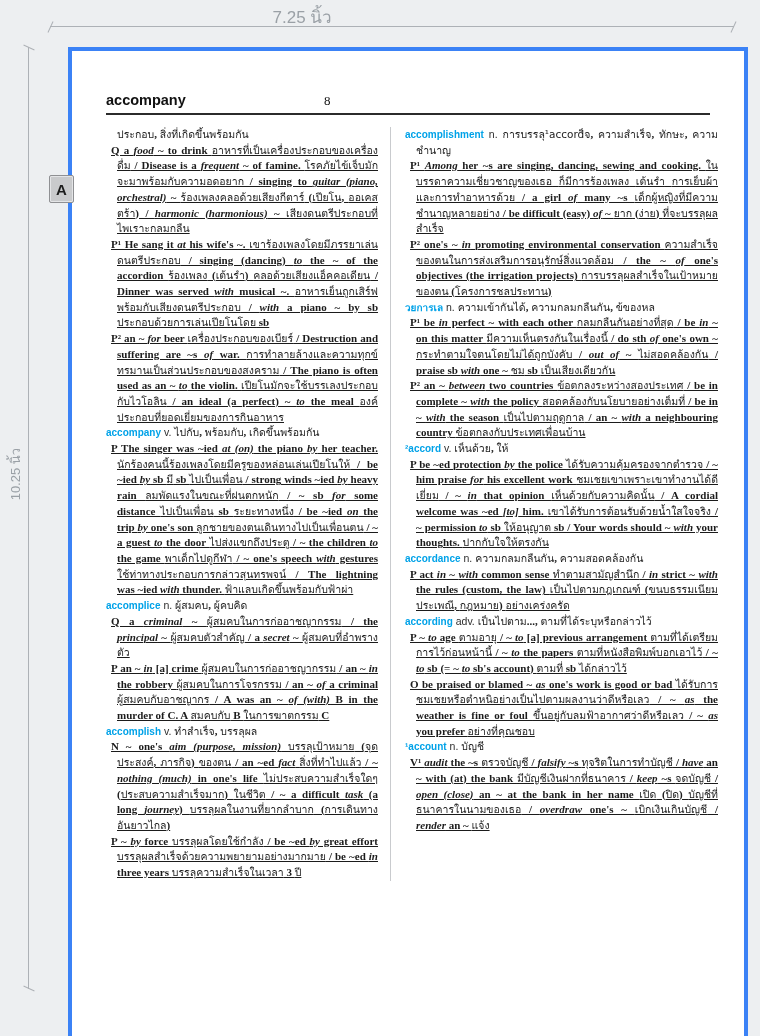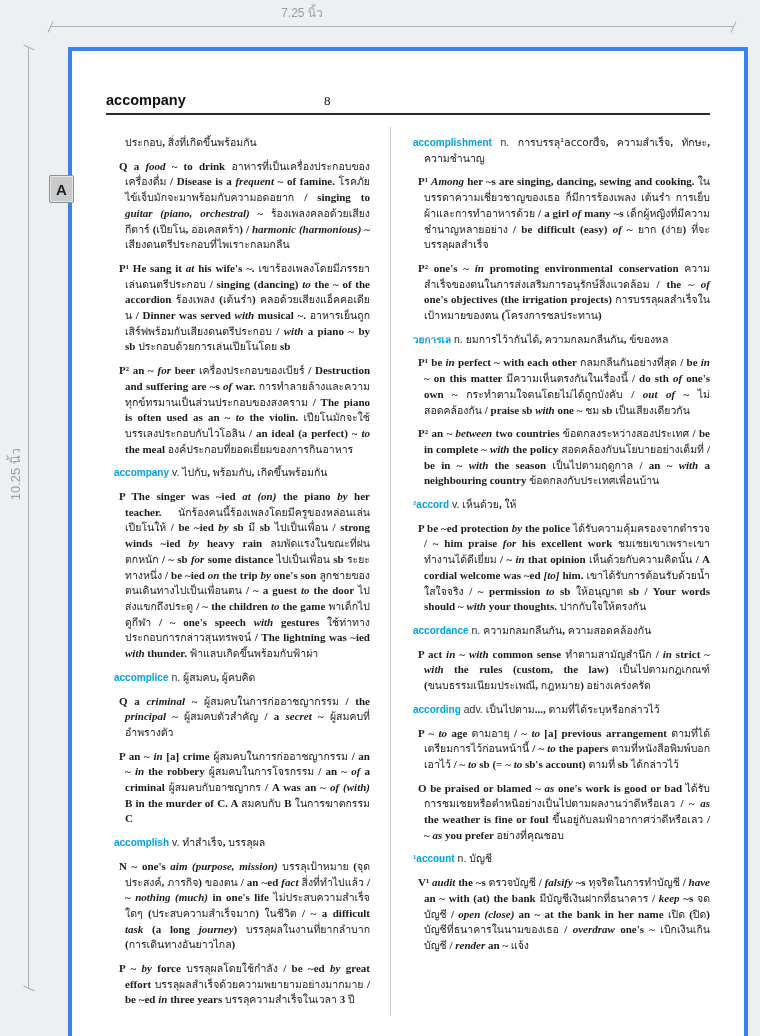--- a/index.html
+++ b/index.html
@@ -4,21 +4,21 @@
 <style>
   html,body{margin:0;padding:0;}
   body{
     width:760px;height:1036px;position:relative;overflow:hidden;
     background:#edeff1;
     font-family:"Liberation Serif", serif;
   }
   
   .dim-label-top{
     position:absolute;top:3px;left:0;width:604px;text-align:center;
-    color:#9aa0a6;font-family:"Liberation Sans", sans-serif;font-size:12px;
+    color:#9aa0a6;font-family:"Liberation Sans", sans-serif;font-size:17px;
   }
   .dim-h{position:absolute;left:50px;top:26px;width:684px;height:0;border-top:1px solid #adb1b6;}
   .dim-h::before,.dim-h::after{content:"";position:absolute;top:-6px;width:1px;height:12px;background:#adb1b6;transform:rotate(25deg);}
   .dim-h::before{left:0;} .dim-h::after{right:0;}
   .dim-v{position:absolute;left:28px;top:47px;height:942px;width:0;border-left:1px solid #adb1b6;}
   .dim-v::before,.dim-v::after{content:"";position:absolute;left:-6px;height:1px;width:12px;background:#adb1b6;transform:rotate(25deg);}
   .dim-v::before{top:0;} .dim-v::after{bottom:0;}
   .dim-label-left{
     position:absolute;left:5px;top:448px;
     writing-mode:vertical-rl;transform:rotate(180deg);
@@ -46,22 +46,22 @@
   .page-num{
     position:absolute;left:218px;top:2px;font-size:13px;color:#111;
   }
   
   .columns{
     position:absolute;left:34px;top:76px;width:612px;display:flex;align-items:stretch;
   }
   .col{box-sizing:border-box;font-size:11px;line-height:15.7px;color:#1b1b1b;text-align:justify;}
   .col-left{width:285px;padding-right:12px;border-right:1px solid #c9cbce;}
   .col-right{width:327px;padding-left:14px;}
-  .para{margin:8px;}
-  .para.body{padding-left:11px;text-indent:-6px;}
+  .para{margin:0;}
+  .para.body{padding-left:11px;text-indent:-6px;text-decoration:underline;}
   .para.cont{padding-left:11px;text-indent:0;}
   .para.entry{padding-left:11px;text-indent:-11px;}
   .head{
     color:var(--accent,#00a2e8);
     font-family:"Liberation Sans", sans-serif;font-weight:bold;font-size:10px;
   }
   .pos{font-family:"Liberation Sans", sans-serif;font-size:10.5px;color:#2d2d2d;}
   .en{font-weight:bold;font-family:"Liberation Serif", serif;}
   .th{font-weight:normal;font-family:"DejaVu Sans", sans-serif;font-size:10.5px;}
   .it{font-style:italic;}
@@ -91,21 +91,21 @@
         <div class="para body"><span class="en">Q a </span><span class="en it">criminal</span><span class="en"> ~ </span><span class="th">ผู้สมคบในการก่ออาชญากรรม</span><span class="en"> / the </span><span class="en it">principal</span><span class="en"> ~ </span><span class="th">ผู้สมคบตัวสำคัญ</span><span class="en"> / a </span><span class="en it">secret</span><span class="en"> ~ </span><span class="th">ผู้สมคบที่อำพรางตัว</span></div>
         <div class="para body"><span class="en">P an ~ </span><span class="en it">in</span><span class="en"> [a] crime </span><span class="th">ผู้สมคบในการก่ออาชญากรรม</span><span class="en"> / an ~ </span><span class="en it">in</span><span class="en"> the robbery </span><span class="th">ผู้สมคบในการโจรกรรม</span><span class="en"> / an ~ </span><span class="en it">of</span><span class="en"> a criminal </span><span class="th">ผู้สมคบกับอาชญากร</span><span class="en"> / A was an ~ </span><span class="en it">of (with)</span><span class="en"> B in the murder of C. A </span><span class="th">สมคบกับ</span><span class="en"> B </span><span class="th">ในการฆาตกรรม</span><span class="en"> C</span></div>
         <div class="para entry"><span class="head">accomplish</span><span class="pos"> v. </span><span class="th">ทำสำเร็จ</span><span class="en">, </span><span class="th">บรรลุผล</span></div>
         <div class="para body"><span class="en">N ~ one's </span><span class="en it">aim (purpose, mission)</span><span class="en"> </span><span class="th">บรรลุเป้าหมาย</span><span class="en"> (</span><span class="th">จุดประสงค์</span><span class="en">, </span><span class="th">ภารกิจ</span><span class="en">) </span><span class="th">ของตน</span><span class="en"> / an ~ed </span><span class="en it">fact</span><span class="en"> </span><span class="th">สิ่งที่ทำไปแล้ว</span><span class="en"> / ~ </span><span class="en it">nothing (much)</span><span class="en"> in one's life </span><span class="th">ไม่ประสบความสำเร็จใดๆ</span><span class="en"> (</span><span class="th">ประสบความสำเร็จมาก</span><span class="en">) </span><span class="th">ในชีวิต</span><span class="en"> / ~ a difficult </span><span class="en it">task</span><span class="en"> (a long </span><span class="en it">journey</span><span class="en">) </span><span class="th">บรรลุผลในงานที่ยากลำบาก</span><span class="en"> (</span><span class="th">การเดินทางอันยาวไกล</span><span class="en">)</span></div>
         <div class="para body"><span class="en">P ~ </span><span class="en it">by</span><span class="en"> force </span><span class="th">บรรลุผลโดยใช้กำลัง</span><span class="en"> / be ~ed </span><span class="en it">by</span><span class="en"> great effort </span><span class="th">บรรลุผลสำเร็จด้วยความพยายามอย่างมากมาย</span><span class="en"> / be ~ed </span><span class="en it">in</span><span class="en"> three years </span><span class="th">บรรลุความสำเร็จในเวลา</span><span class="en"> 3 </span><span class="th">ปี</span></div>
       </div>
     <div class="col col-right" id="col-right">
         <div class="para entry"><span class="head">accomplishment</span><span class="pos"> n. </span><span class="th">การบรรลุ¹accord็จ</span><span class="en">, </span><span class="th">ความสำเร็จ</span><span class="en">, </span><span class="th">ทักษะ</span><span class="en">, </span><span class="th">ความชำนาญ</span></div>
         <div class="para body"><span class="en">P¹ </span><span class="en it">Among</span><span class="en"> her ~s are singing, dancing, sewing and cooking. </span><span class="th">ในบรรดาความเชี่ยวชาญของเธอ</span><span class="en"> </span><span class="th">ก็มีการร้องเพลง</span><span class="en"> </span><span class="th">เต้นรำ</span><span class="en"> </span><span class="th">การเย็บผ้าและการทำอาหารด้วย</span><span class="en"> / a girl </span><span class="en it">of</span><span class="en"> many ~s </span><span class="th">เด็กผู้หญิงที่มีความชำนาญหลายอย่าง</span><span class="en"> / be difficult (easy) </span><span class="en it">of</span><span class="en"> ~ </span><span class="th">ยาก</span><span class="en"> (</span><span class="th">ง่าย</span><span class="en">) </span><span class="th">ที่จะบรรลุผลสำเร็จ</span></div>
         <div class="para body"><span class="en">P² one's ~ </span><span class="en it">in</span><span class="en"> promoting environmental conservation </span><span class="th">ความสำเร็จของตนในการส่งเสริมการอนุรักษ์สิ่งแวดล้อม</span><span class="en"> / the ~ </span><span class="en it">of</span><span class="en"> one's objectives (the irrigation projects) </span><span class="th">การบรรลุผลสำเร็จในเป้าหมายของตน</span><span class="en"> (</span><span class="th">โครงการชลประทาน</span><span class="en">)</span></div>
-        <div class="para entry"><span class="head">วยการเล</span><span class="pos"> n. </span><span class="th">ยมการไว้ากันได้</span><span class="en">, </span><span class="th">ความกลมกลืนกัน</span><span class="en">, </span><span class="th">ข้ของหล</span></div>
+        <div class="para entry"><span class="head">วยการเล</span><span class="pos"> n. </span><span class="th">ความเข้ากันได้</span><span class="en">, </span><span class="th">ความกลมกลืนกัน</span><span class="en">, </span><span class="th">ข้ของหล</span></div>
         <div class="para body"><span class="en">P¹ be </span><span class="en it">in</span><span class="en"> perfect ~ with each other </span><span class="th">กลมกลืนกันอย่างที่สุด</span><span class="en"> / be </span><span class="en it">in</span><span class="en"> ~ on this matter </span><span class="th">มีความเห็นตรงกันในเรื่องนี้</span><span class="en"> / do sth </span><span class="en it">of</span><span class="en"> one's own ~ </span><span class="th">กระทำตามใจตนโดยไม่ได้ถูกบังคับ</span><span class="en"> / </span><span class="en it">out of</span><span class="en"> ~ </span><span class="th">ไม่สอดคล้องกัน</span><span class="en"> / praise sb </span><span class="en it">with</span><span class="en"> one ~ </span><span class="th">ชม</span><span class="en"> sb </span><span class="th">เป็นเสียงเดียวกัน</span></div>
         <div class="para body"><span class="en">P² an ~ </span><span class="en it">between</span><span class="en"> two countries </span><span class="th">ข้อตกลงระหว่างสองประเทศ</span><span class="en"> / be in complete ~ </span><span class="en it">with</span><span class="en"> the policy </span><span class="th">สอดคล้องกับนโยบายอย่างเต็มที่</span><span class="en"> / be in ~ </span><span class="en it">with</span><span class="en"> the season </span><span class="th">เป็นไปตามฤดูกาล</span><span class="en"> / an ~ </span><span class="en it">with</span><span class="en"> a neighbouring country </span><span class="th">ข้อตกลงกับประเทศเพื่อนบ้าน</span></div>
         <div class="para entry"><span class="head">²accord</span><span class="pos"> v. </span><span class="th">เห็นด้วย</span><span class="en">, </span><span class="th">ให้</span></div>
         <div class="para body"><span class="en">P be ~ed protection </span><span class="en it">by</span><span class="en"> the police </span><span class="th">ได้รับความคุ้มครองจากตำรวจ</span><span class="en"> / ~ him praise </span><span class="en it">for</span><span class="en"> his excellent work </span><span class="th">ชมเชยเขาเพราะเขาทำงานได้ดีเยี่ยม</span><span class="en"> / ~ </span><span class="en it">in</span><span class="en"> that opinion </span><span class="th">เห็นด้วยกับความคิดนั้น</span><span class="en"> / A cordial welcome was ~ed </span><span class="en it">[to]</span><span class="en"> him. </span><span class="th">เขาได้รับการต้อนรับด้วยน้ำใสใจจริง</span><span class="en"> / ~ permission </span><span class="en it">to</span><span class="en"> sb </span><span class="th">ให้อนุญาต</span><span class="en"> sb / Your words should ~ </span><span class="en it">with</span><span class="en"> your thoughts. </span><span class="th">ปากกับใจให้ตรงกัน</span></div>
         <div class="para entry"><span class="head">accordance</span><span class="pos"> n. </span><span class="th">ความกลมกลืนกัน</span><span class="en">, </span><span class="th">ความสอดคล้องกัน</span></div>
         <div class="para body"><span class="en">P act </span><span class="en it">in</span><span class="en"> ~ </span><span class="en it">with</span><span class="en"> common sense </span><span class="th">ทำตามสามัญสำนึก</span><span class="en"> / </span><span class="en it">in</span><span class="en"> strict ~ </span><span class="en it">with</span><span class="en"> the rules (custom, the law) </span><span class="th">เป็นไปตามกฎเกณฑ์</span><span class="en"> (</span><span class="th">ขนบธรรมเนียมประเพณี</span><span class="en">, </span><span class="th">กฎหมาย</span><span class="en">) </span><span class="th">อย่างเคร่งครัด</span></div>
         <div class="para entry"><span class="head">according</span><span class="pos"> adv. </span><span class="th">เป็นไปตาม</span><span class="en">..., </span><span class="th">ตามที่ได้ระบุหรือกล่าวไว้</span></div>
         <div class="para body"><span class="en">P ~ </span><span class="en it">to</span><span class="en"> age </span><span class="th">ตามอายุ</span><span class="en"> / ~ </span><span class="en it">to</span><span class="en"> [a] previous arrangement </span><span class="th">ตามที่ได้เตรียมการไว้ก่อนหน้านี้</span><span class="en"> / ~ </span><span class="en it">to</span><span class="en"> the papers </span><span class="th">ตามที่หนังสือพิมพ์บอกเอาไว้</span><span class="en"> / ~ </span><span class="en it">to</span><span class="en"> sb (= ~ </span><span class="en it">to</span><span class="en"> sb's account) </span><span class="th">ตามที่</span><span class="en"> sb </span><span class="th">ได้กล่าวไว้</span></div>
         <div class="para body"><span class="en">O be praised or blamed ~ </span><span class="en it">as</span><span class="en"> one's work is good or bad </span><span class="th">ได้รับการชมเชยหรือตำหนิอย่างเป็นไปตามผลงานว่าดีหรือเลว</span><span class="en"> / ~ </span><span class="en it">as</span><span class="en"> the weather is fine or foul </span><span class="th">ขึ้นอยู่กับลมฟ้าอากาศว่าดีหรือเลว</span><span class="en"> / ~ </span><span class="en it">as</span><span class="en"> you prefer </span><span class="th">อย่างที่คุณชอบ</span></div>
         <div class="para entry"><span class="head">¹account</span><span class="pos"> n. </span><span class="th">บัญชี</span></div>

